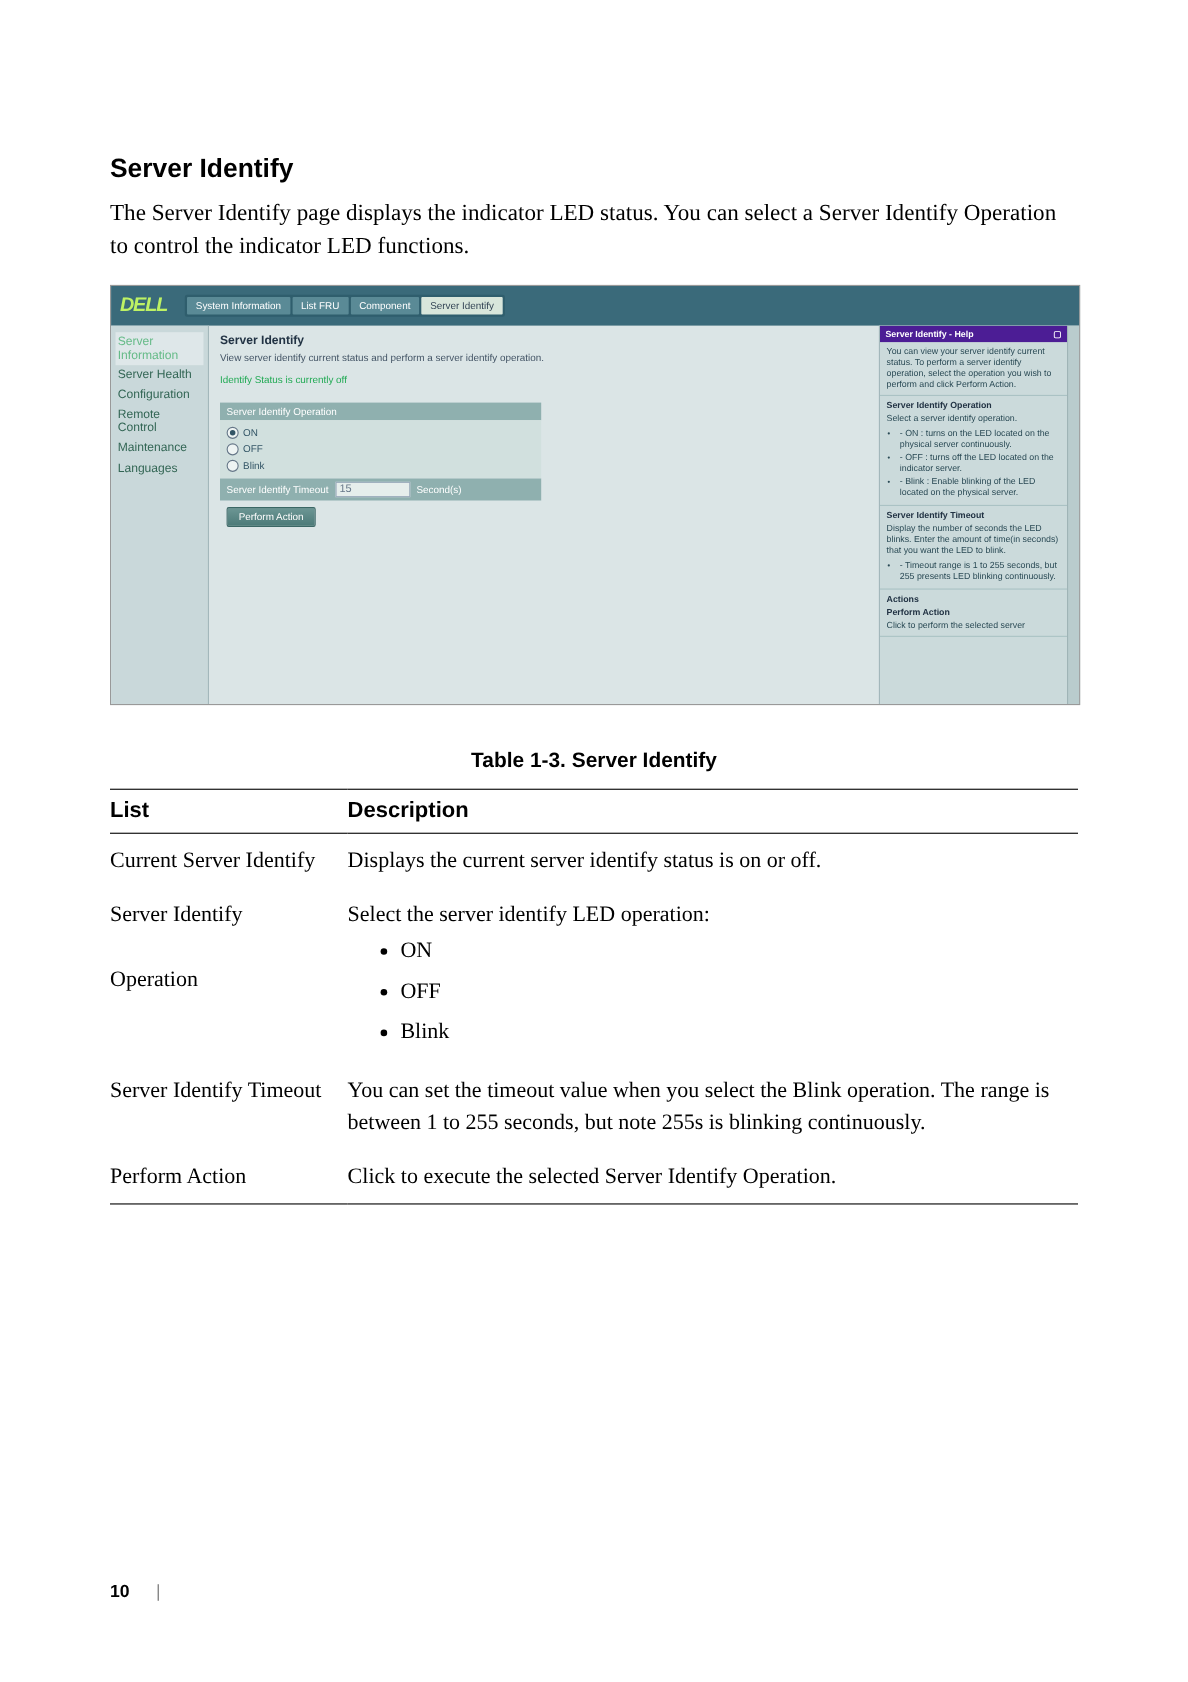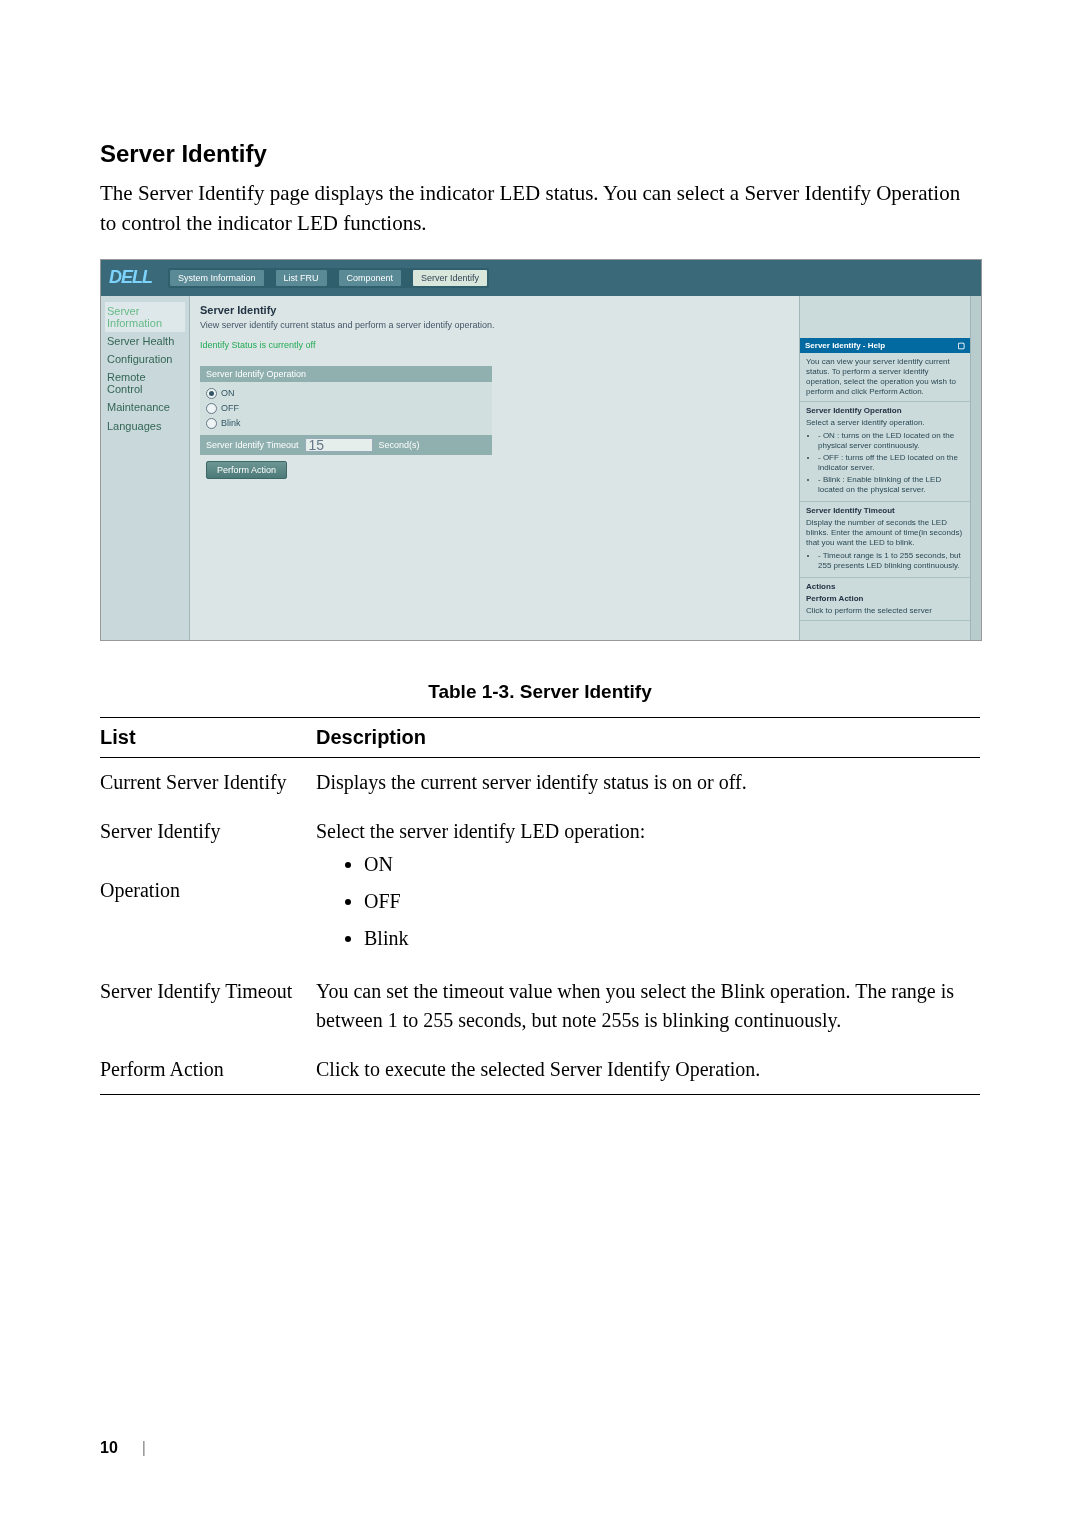--- a/index.html
+++ b/index.html
@@ -43,31 +43,31 @@
   }
   .shot-header {
     height: 36px;
     background: #3a6a7a;
     display: flex;
     align-items: center;
     padding: 0 8px;
     gap: 16px;
   }
   .logo {
-    color: #7dd3fc;
+    color: #bef264;
     font-family: Arial Black, Arial, sans-serif;
     font-weight: 900;
     font-size: 18px;
     letter-spacing: -1px;
     font-style: italic;
     text-align: right;
   }
   .tabs {
     display: flex;
-    gap: 12px;
+    gap: 2px;
     background: #2f5e6d;
     padding: 2px;
     border-radius: 2px;
   }
   .tab {
     padding: 3px 8px;
     background: #5a8a96;
     color: #fff;
     font-size: 9px;
     border-radius: 1px;
@@ -144,39 +144,39 @@
   }
   .radio-dot.sel::after{
     content:""; position:absolute; left:2px; top:2px; width:5px; height:5px; background:#356; border-radius:50%;
   }
   .timeout-row {
     display:flex; align-items:center; gap:6px;
     background:#8fb0af; color:#fff; font-size:9px; padding:3px 6px; width:280px;
   }
   .timeout-row .inp {
     width:60px; height:12px; background:#e6eeec; border:1px solid #9ab; color:#678;
-    font-size:14px; display:flex; align-items:center; padding:0 3px;
+    font-size:10px; display:flex; align-items:center; padding:0 3px;
   }
   .action-row { padding:6px 6px; width:280px; }
   .btn {
     display:inline-block; padding:3px 10px;
     background:linear-gradient(#6c9694,#4c7a78); color:#fff; font-size:9px;
     border:1px solid #3b6765; border-radius:2px;
   }
   .help {
     width: 170px;
     background:#cbdadb;
     border-left:1px solid #a3b7bb;
     font-size:8px;
     color:#2a4a55;
     overflow:hidden;
   }
   .help-hdr {
-    background:#0369a1; color:#fff; padding:3px 5px; font-weight:bold;
-    display:flex; justify-content:space-between; align-items:center;margin-top:42px;
+    background:#4c1d95; color:#fff; padding:3px 5px; font-weight:bold;
+    display:flex; justify-content:space-between; align-items:center;
   }
   .help-box { padding:4px 6px; border-bottom:1px solid #aac2c4; line-height:1.25; }
   .help-box b { display:block; color:#234; margin-bottom:2px; }
   .help-box ul { margin:3px 0 0 12px; padding:0; }
   .help-box li { margin-bottom:2px; }
   .scrollbar {
     width:10px; background:#b9cccd; border-left:1px solid #9fb4b6;
   }
 
   

